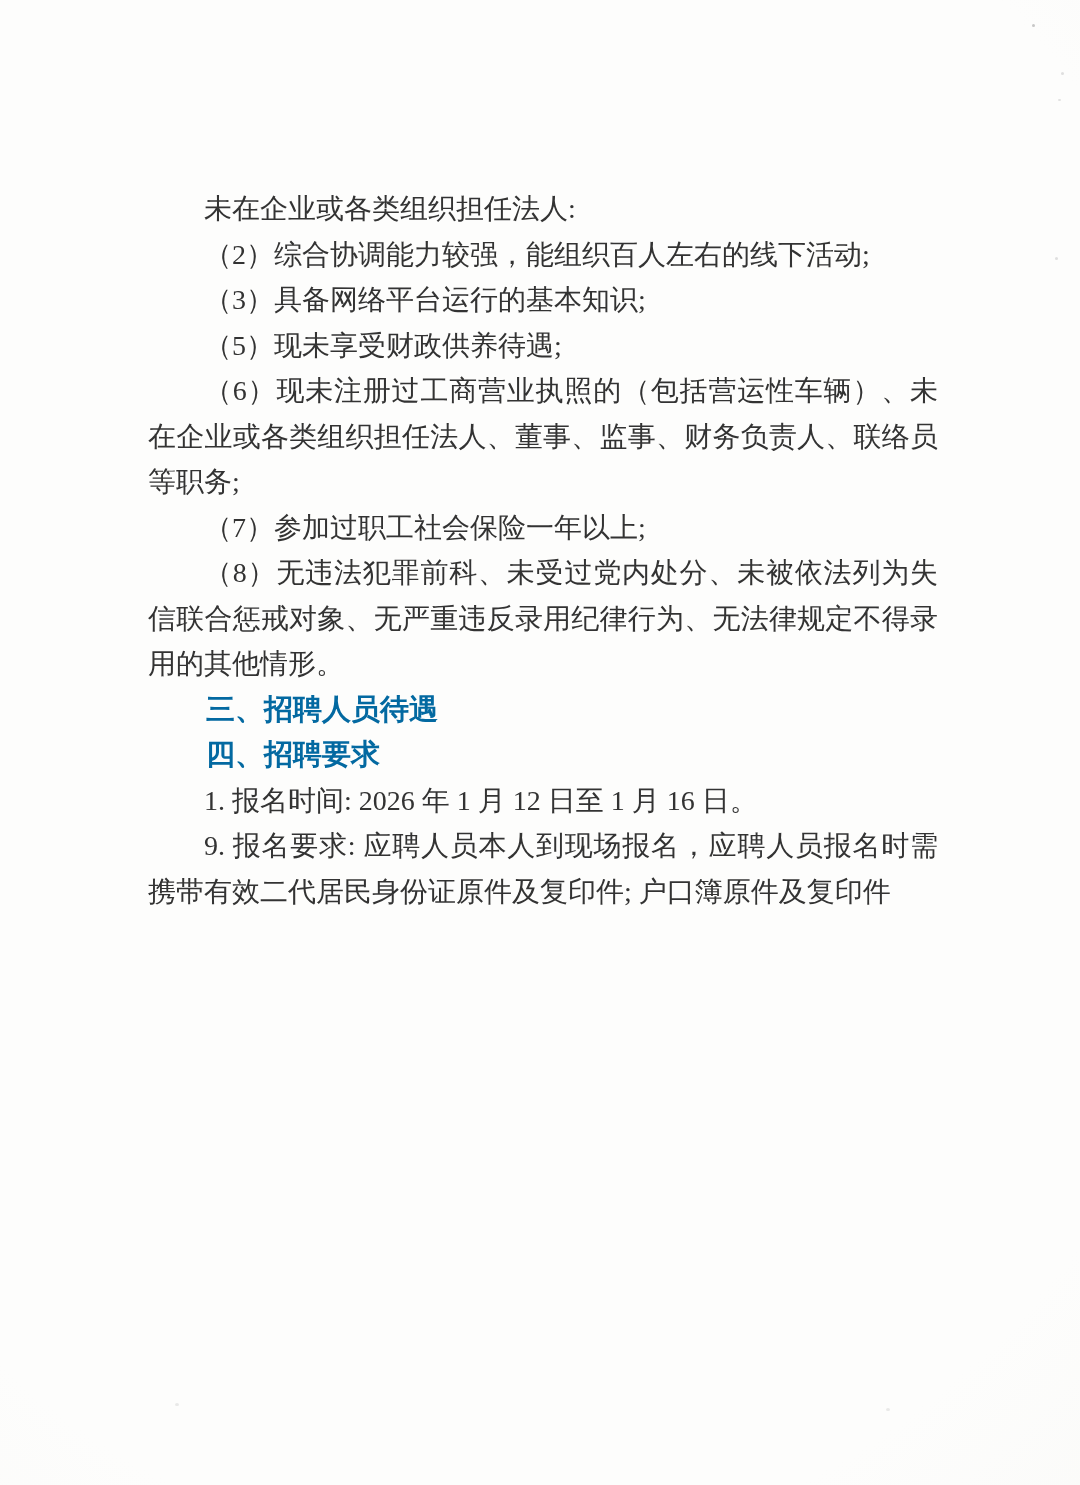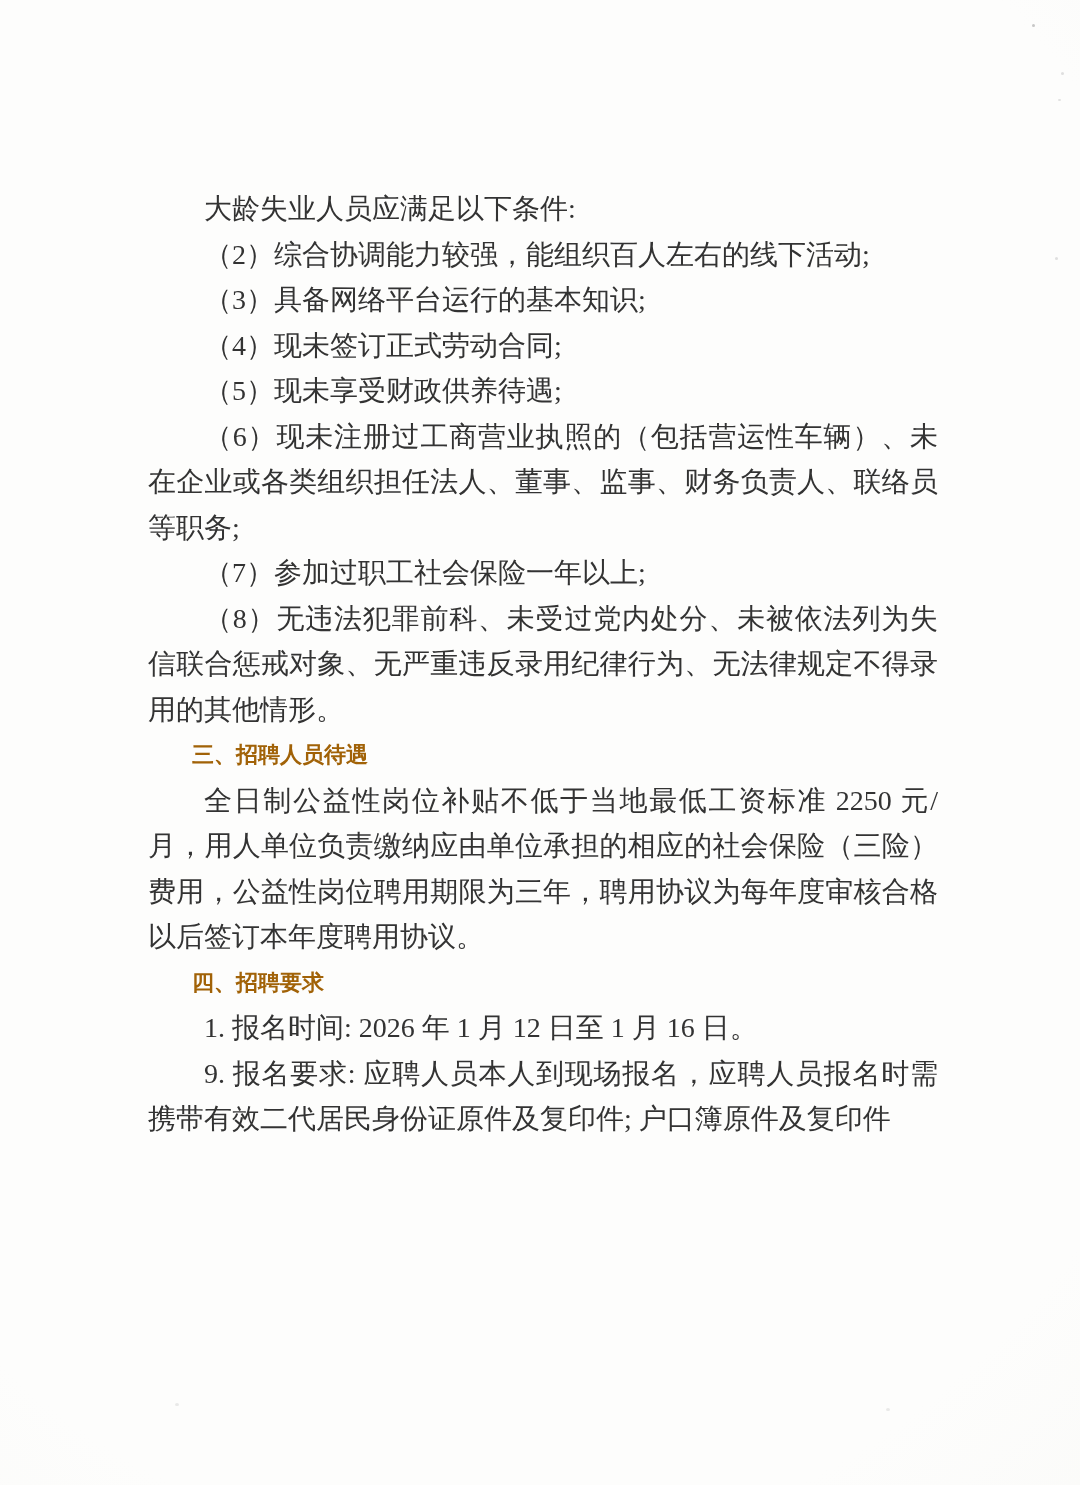--- a/index.html
+++ b/index.html
@@ -32,22 +32,22 @@
     text-justify: inter-ideograph;
   }
   .doc-body p {
     margin: 0;
     padding: 0;
     text-indent: 2em;
   }
   .doc-body p.heading {
     font-family: "Liberation Sans", "DejaVu Sans", sans-serif;
     font-weight: 700;
-    color: #a16207;
-    font-size: 22px;
+    color: #0369a1;
+    font-size: 29px;
     text-align: left;
   }
   
   .speck {
     position: absolute;
     border-radius: 50%;
     background: #9a9a9a;
   }
   .s1 { left: 1032px; top: 24px;  width: 3px; height: 3px; opacity: .55; }
   .s2 { left: 1061px; top: 72px;  width: 3px; height: 3px; opacity: .30; }
@@ -62,26 +62,24 @@
 <div class="paper"></div>
 
 <div class="speck s1"></div>
 <div class="speck s2"></div>
 <div class="speck s3"></div>
 <div class="speck s4"></div>
 <div class="speck s5"></div>
 <div class="speck s6"></div>
 
 <main class="doc-body">
-  <p class="body">大龄失业人员应满足以下条件:</p>
+  <p class="body">未在企业或各类组织担任法人:</p>
   <p class="body">（2）综合协调能力较强，能组织百人左右的线下活动;</p>
   <p class="body">（3）具备网络平台运行的基本知识;</p>
-  <p class="body">（4）现未签订正式劳动合同;</p>
   <p class="body">（5）现未享受财政供养待遇;</p>
   <p class="body">（6）现未注册过工商营业执照的（包括营运性车辆）、未在企业或各类组织担任法人、董事、监事、财务负责人、联络员等职务;</p>
   <p class="body">（7）参加过职工社会保险一年以上;</p>
   <p class="body">（8）无违法犯罪前科、未受过党内处分、未被依法列为失信联合惩戒对象、无严重违反录用纪律行为、无法律规定不得录用的其他情形。</p>
   <p class="heading">三、招聘人员待遇</p>
-  <p class="body">全日制公益性岗位补贴不低于当地最低工资标准 2250 元/月，用人单位负责缴纳应由单位承担的相应的社会保险（三险）费用，公益性岗位聘用期限为三年，聘用协议为每年度审核合格以后签订本年度聘用协议。</p>
   <p class="heading">四、招聘要求</p>
   <p class="body">1. 报名时间: 2026 年 1 月 12 日至 1 月 16 日。</p>
   <p class="body">9. 报名要求: 应聘人员本人到现场报名，应聘人员报名时需携带有效二代居民身份证原件及复印件; 户口簿原件及复印件</p>
 </main>
 
 </body></html>

